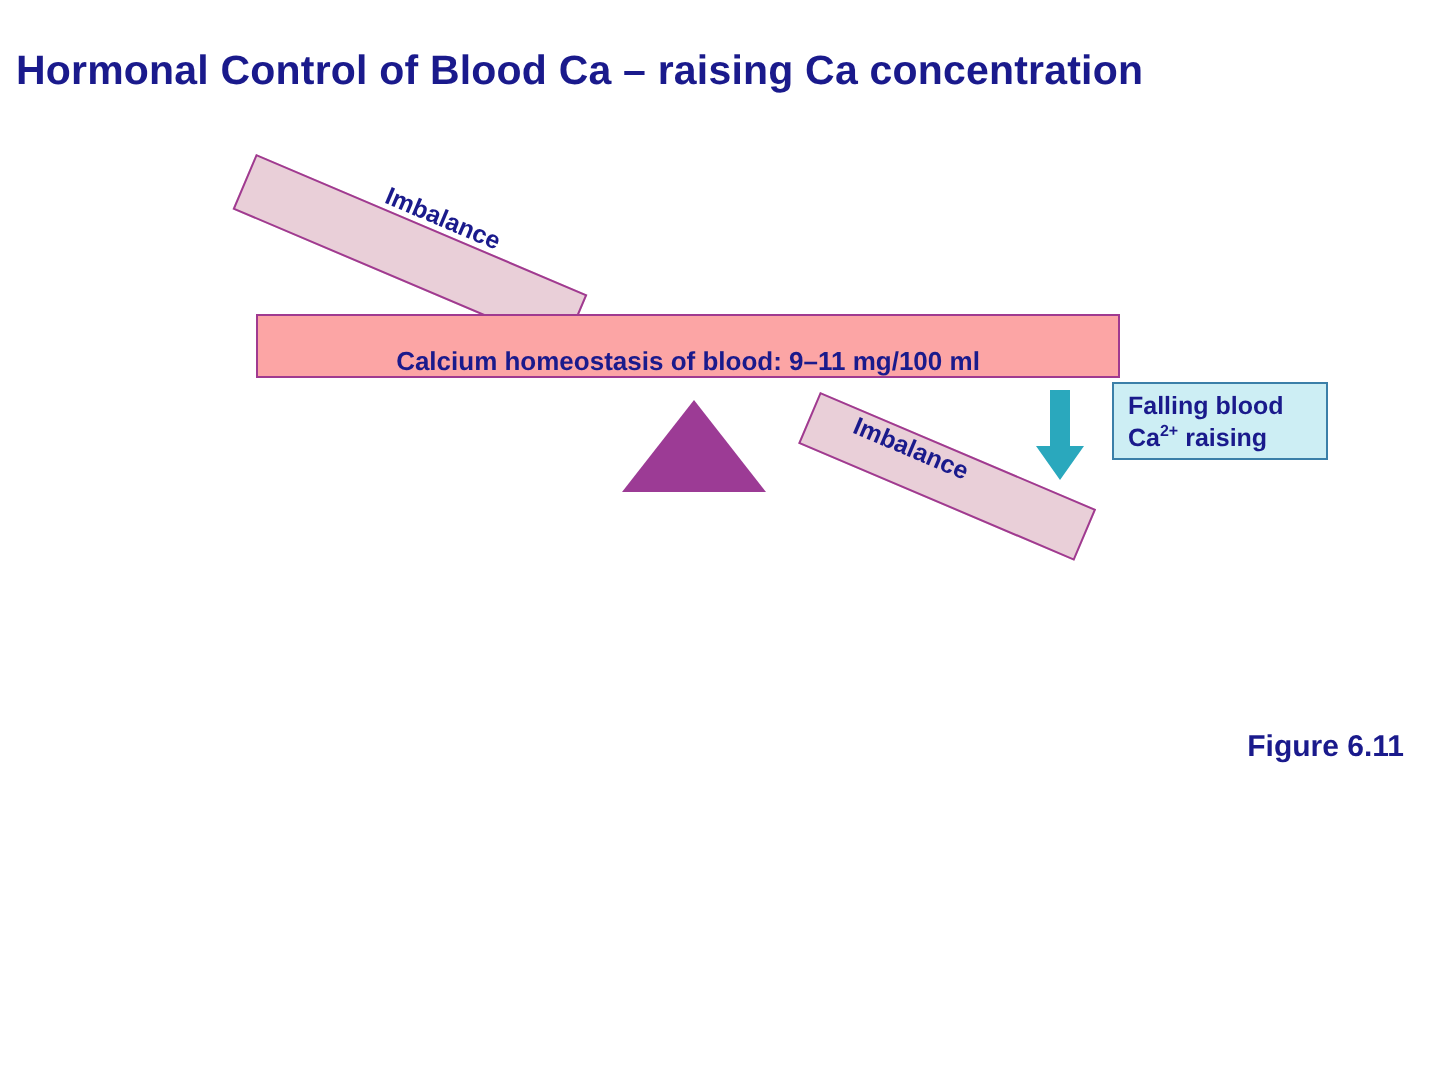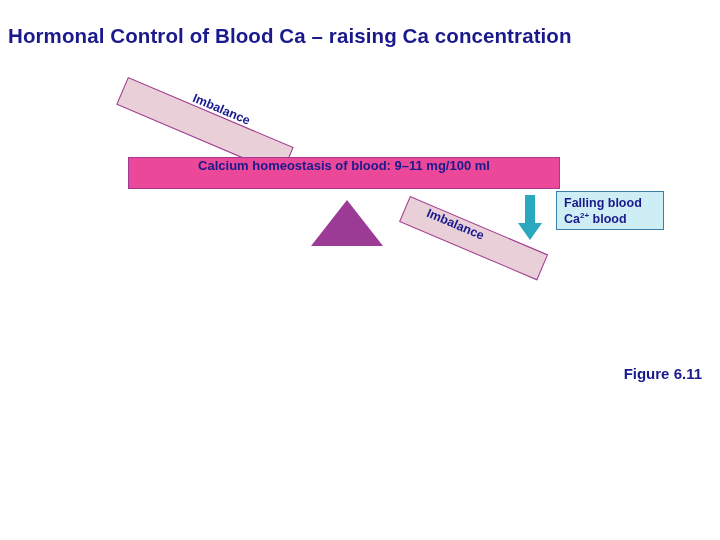--- a/index.html
+++ b/index.html
@@ -75,25 +75,25 @@
     transform: rotate(23deg);
     transform-origin: left top;
   }
   
   #homeostasis-box {
     position: absolute;
     left: 128px;
     top: 157px;
     width: 432px;
     height: 32px;
-    background: #ec4899;
+    background: #fca5a5;
     border: 1.5px solid #a03a90;
     box-sizing: border-box;
     display: flex;
-    align-items: flex-start;
+    align-items: flex-end;
     justify-content: center;
   }
   #homeostasis-text {
     font-size: 13px;
     font-weight: bold;
     color: #1a1a8c;
     white-space: nowrap;
   }
   
   #fulcrum {
@@ -167,18 +167,18 @@
 
   <div class="bar" id="bar-bottom"></div>
   <div class="bar-label" id="bar-bottom-label">Imbalance</div>
 
   <svg id="down-arrow" viewBox="0 0 26 46">
     <polygon points="8,0 18,0 18,28 25,28 13,45 1,28 8,28" fill="#2aa8bd"></polygon>
   </svg>
 
   <div id="falling-box">
     <div class="falling-line">Falling blood</div>
-    <div class="falling-line"><span>Ca</span><sup>2+</sup><span> blood</span></div>
+    <div class="falling-line"><span>Ca</span><sup>2+</sup><span> raising</span></div>
   </div>
 
   <div id="figure-caption">Figure 6.11</div>
 
 </div>
 
 </body></html>

